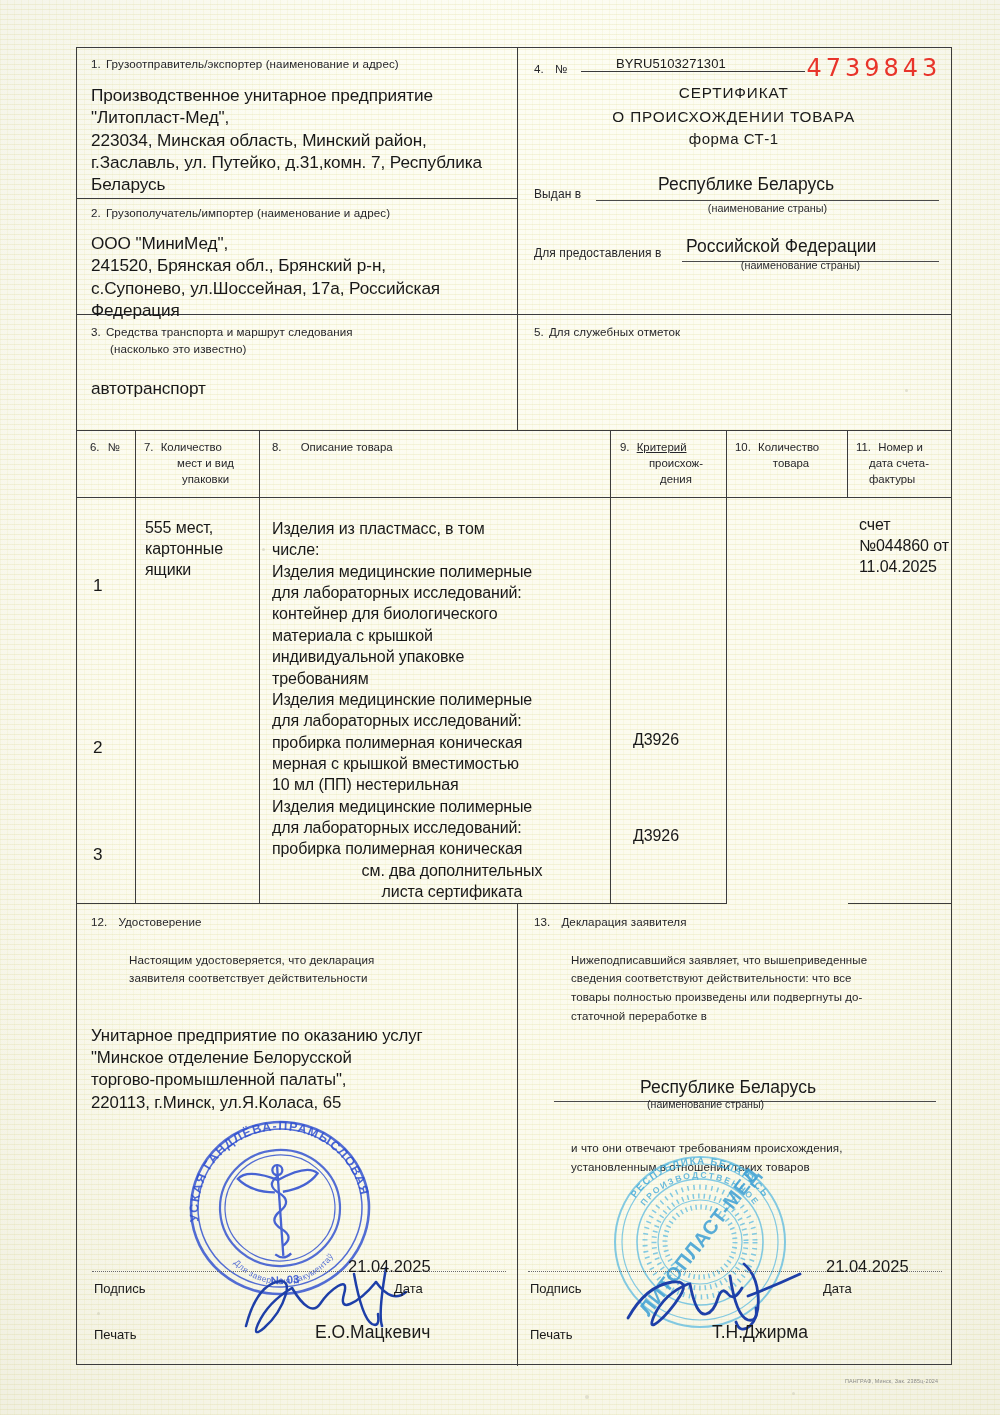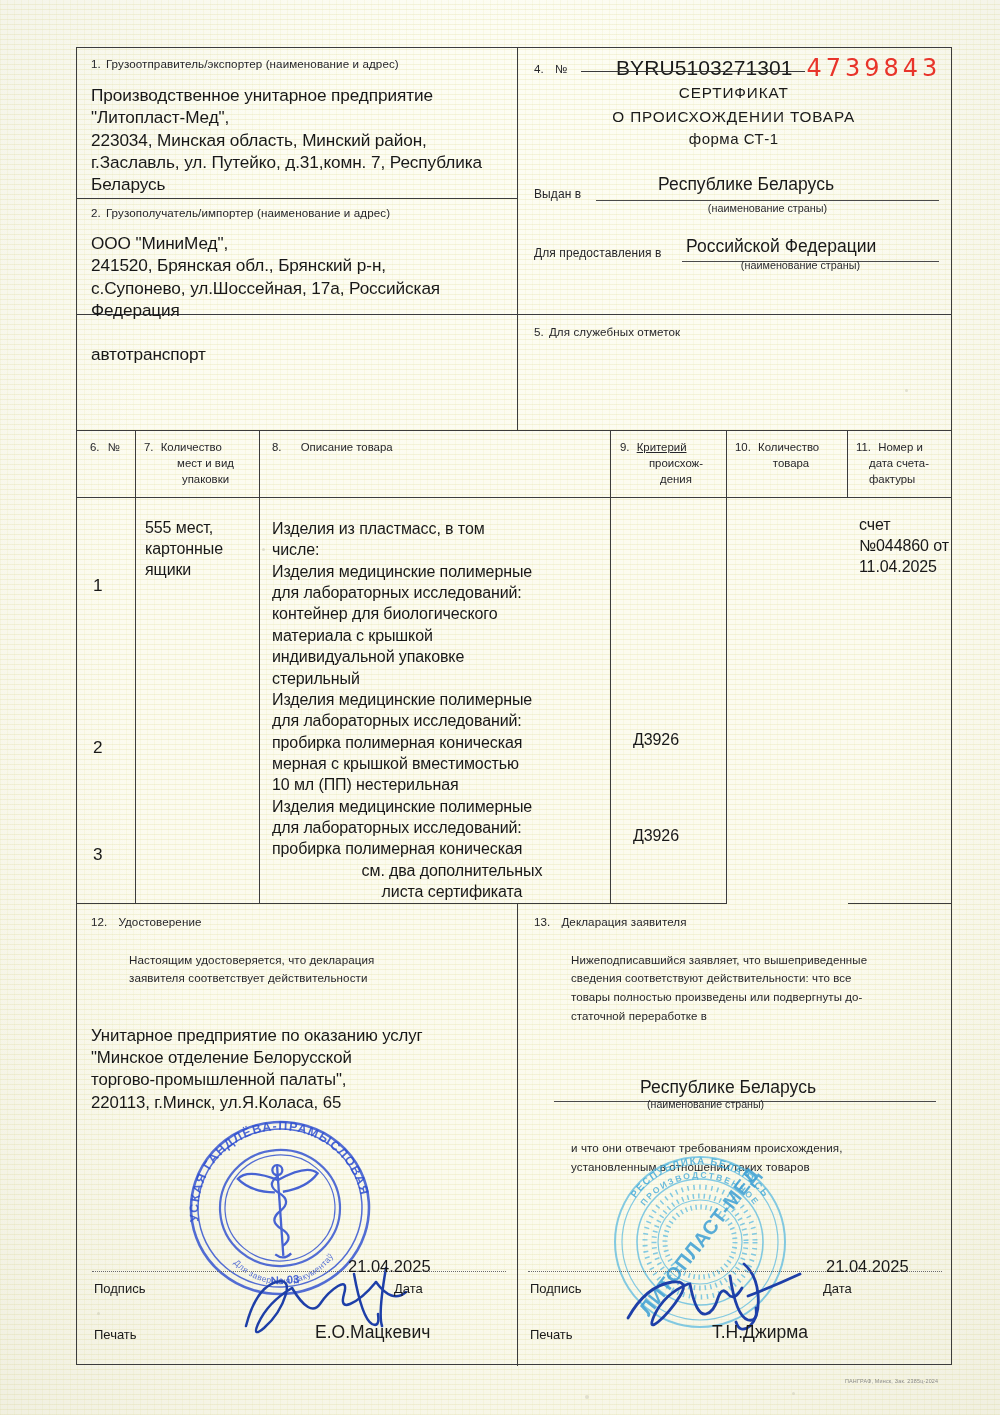--- a/index.html
+++ b/index.html
@@ -88,30 +88,34 @@
     </div>
     <div class="val" style="margin-top:10px;">
       <div>ООО "МиниМед",</div>
       <div>241520, Брянская обл., Брянский р-н,</div>
       <div>с.Супонево, ул.Шоссейная, 17а, Российская</div>
       <div>Федерация</div>
     </div>
   </div>
 
   <div class="cell br bb" style="left:0;top:267px;width:441px;height:116px;padding:9px 10px 0 14px;">
+    <div class="lbl">
+      <span class="num">3.</span><span>Средства транспорта и маршрут следования</span>
+      <div style="padding-left:19px;">(насколько это известно)</div>
+    </div>
     <div class="val" style="margin-top:19px;">автотранспорт</div>
   </div>
 
   <div class="cell bb" style="left:441px;top:0;width:433.4px;height:267px;padding:9px 12px 0 16px;">
     <div id="certno">4739843</div>
 
     <div style="position:relative;height:24px;">
       <span class="lbl" style="position:absolute;left:0;top:4px;">4.</span>
       <span class="lbl" style="position:absolute;left:21px;top:4px;">№</span>
-      <span style="position:absolute;left:82px;top:-1px;font-size:21px;letter-spacing:.1px;text-align:right;">BYRU5103271301</span>
+      <span style="position:absolute;left:82px;top:-1px;font-size:13px;letter-spacing:.1px;text-align:right;">BYRU5103271301</span>
       <div class="strike" style="left:47px;top:14px;width:224px;"></div>
     </div>
 
     <div class="title-main" style="padding-right:6px;">
       <div>СЕРТИФИКАТ</div>
       <div>О ПРОИСХОЖДЕНИИ ТОВАРА</div>
     </div>
     <div class="title-sub" style="margin-top:2px;padding-right:6px;">форма СТ-1</div>
 
     <div style="position:relative;margin-top:28px;height:40px;">
@@ -198,21 +202,21 @@
 
   <div class="cell br bb" style="left:183px;top:450px;width:351px;height:406px;padding:20px 4px 0 12px;">
     <div class="val val-sm" style="line-height:1.335;">
       <div>Изделия из пластмасс, в том</div>
       <div>числе:</div>
       <div>Изделия медицинские полимерные</div>
       <div>для лабораторных исследований:</div>
       <div>контейнер для биологического</div>
       <div>материала с крышкой</div>
       <div>индивидуальной упаковке</div>
-      <div>стерильный</div>
+      <div>требованиям</div>
       <div>Изделия медицинские полимерные</div>
       <div>для лабораторных исследований:</div>
       <div>пробирка полимерная коническая</div>
       <div>мерная с крышкой вместимостью</div>
       <div>10 мл (ПП) нестерильная</div>
       <div>Изделия медицинские полимерные</div>
       <div>для лабораторных исследований:</div>
       <div>пробирка полимерная коническая</div>
       <div class="ctr" style="padding-left:26px;">см. два дополнительных</div>
       <div class="ctr" style="padding-left:26px;">листа сертификата</div>

